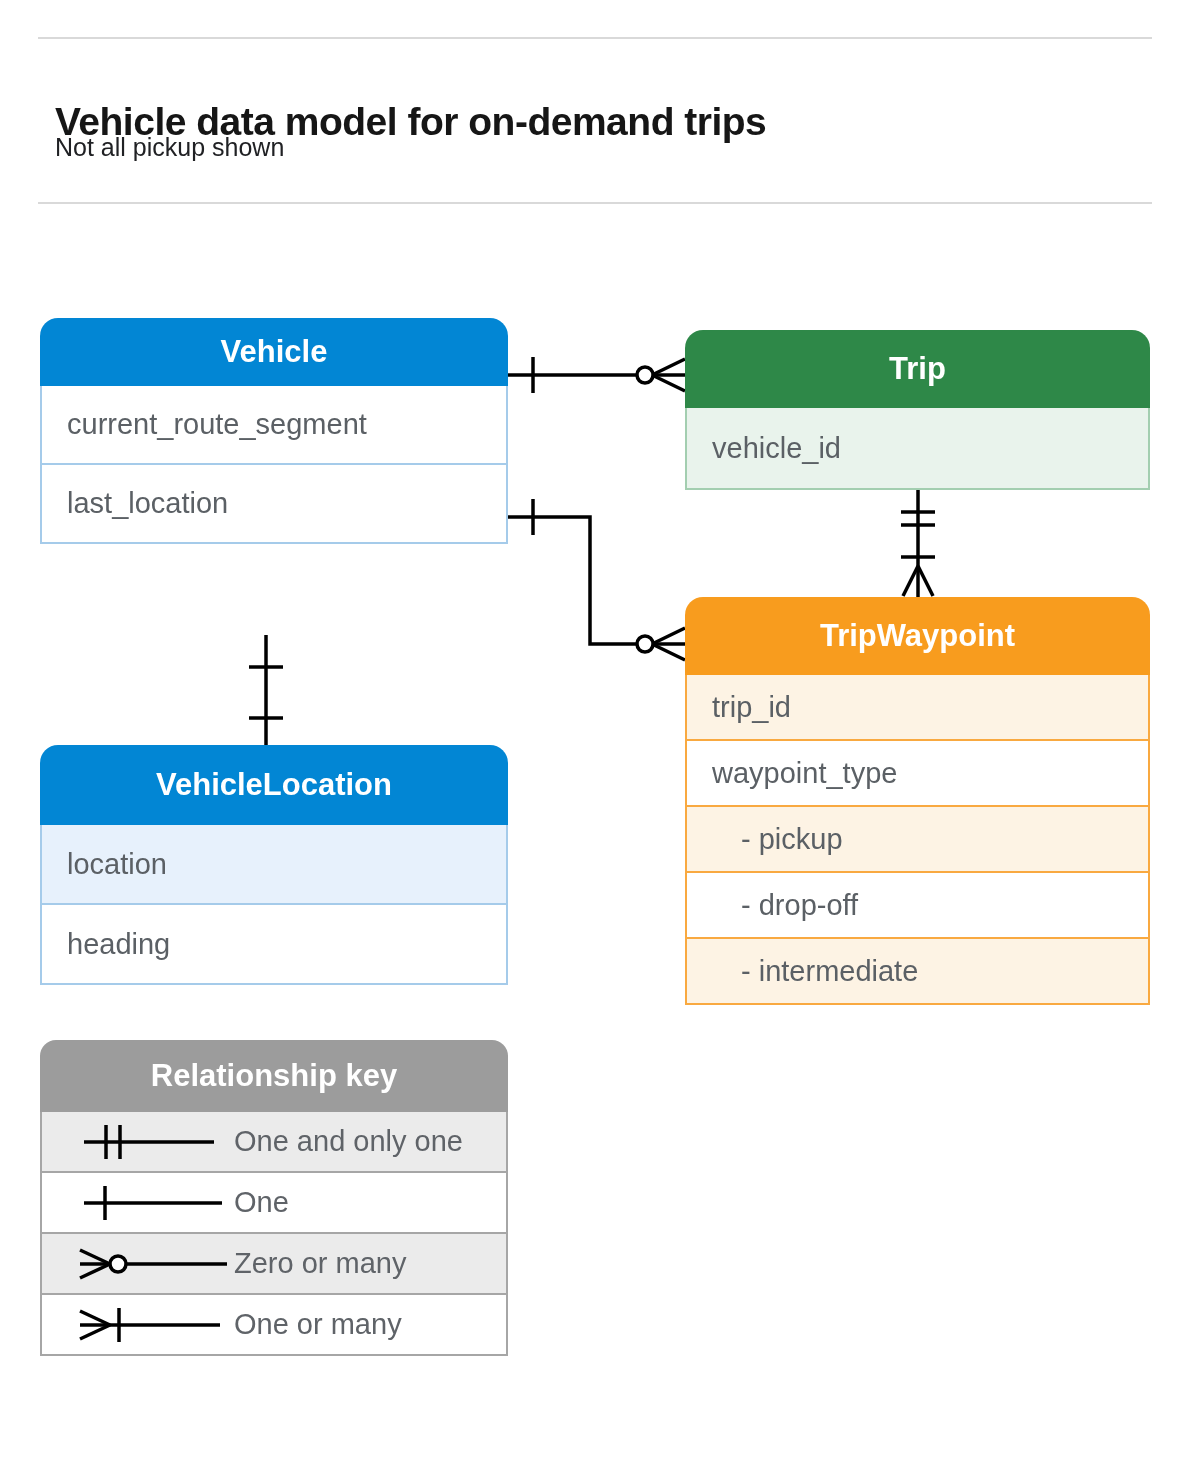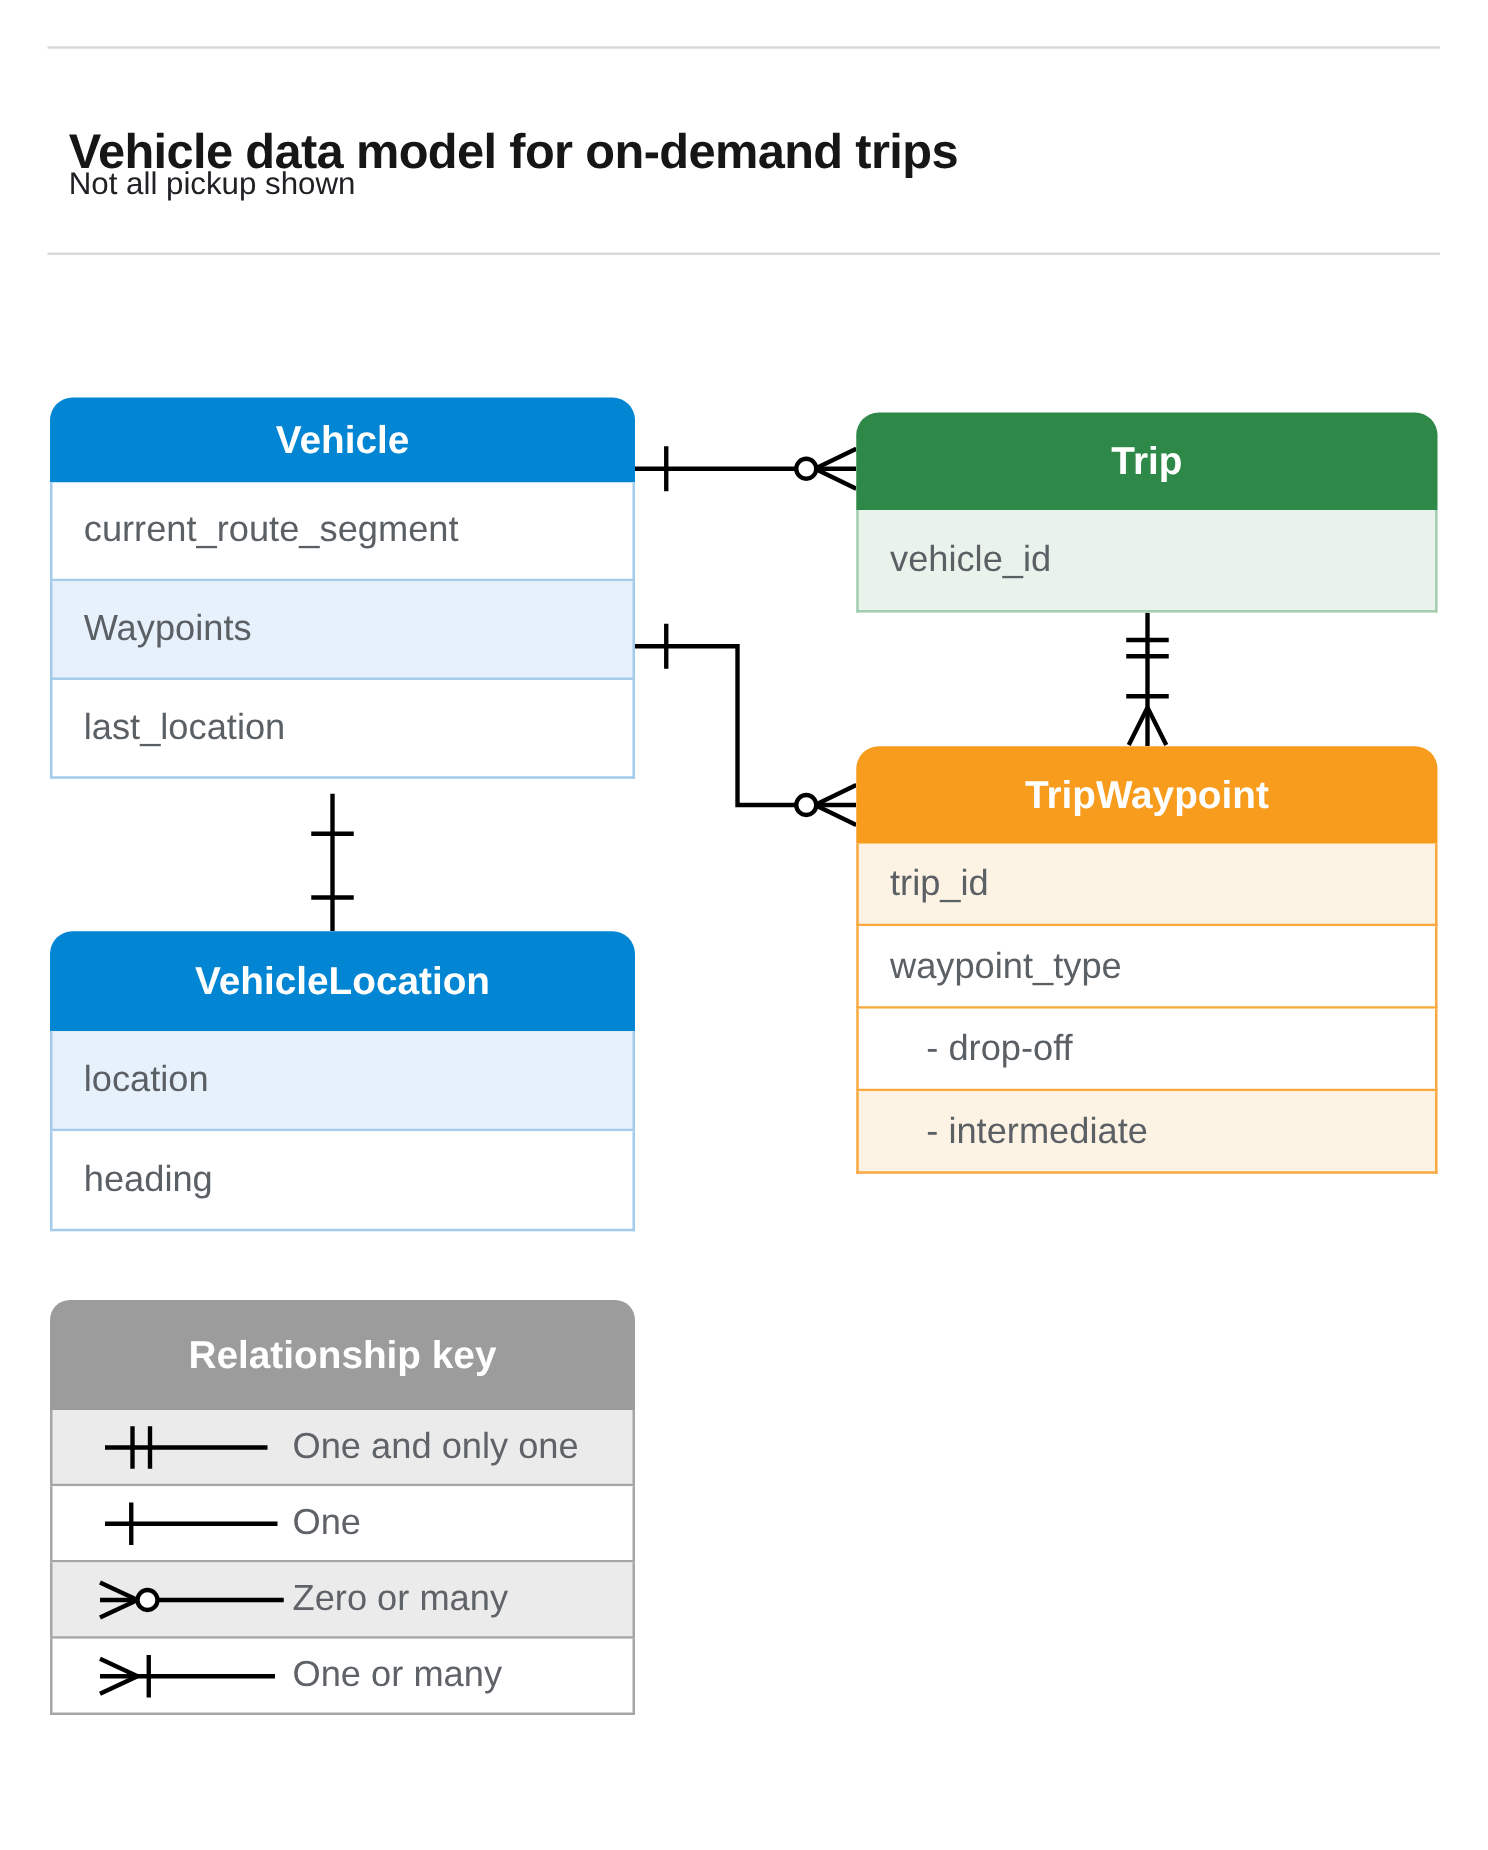--- a/index.html
+++ b/index.html
@@ -45,21 +45,21 @@
                 color:#5f6368;padding-left:0;}
   .t-gray .trow.hl{background:#ebebeb;}
   .legend-symbol{width:172px;margin-left:20px;flex:0 0 auto;}
   .legend-label{font-size:29px;color:#5f6368;}
 
   
   .vehicle .thead{height:68px;}        .vehicle .trow{height:79px;}
   .trip .thead{height:78px;}           .trip .trow{height:82px;}
   .tripwaypoint .thead{height:78px;}   .tripwaypoint .trow{height:66px;}
   .vehiclelocation .thead{height:80px;}.vehiclelocation .trow{height:80px;}
-  .legend .thead{height:88px;}         .legend .trow{height:61px;}
+  .legend .thead{height:72px;}         .legend .trow{height:61px;}
 </style>
 </head>
 <body>
 
 <div class="page">
 
   <div class="rule top"></div>
   <h1 class="page-title">Vehicle data model for on-demand trips</h1>
   <div class="page-subtitle">Not all pickup shown</div>
   <div class="rule bottom"></div>
@@ -92,23 +92,20 @@
     </g>
   </svg>
 
   <div class="table t-blue vehicle" style="left:40px;top:318px;width:468px">
     <div class="thead">
       <span>Vehicle</span>
     </div>
     <div class="trow">
       <span>current_route_segment</span>
     </div>
-    <div class="trow hl">
-      <span>Waypoints</span>
-    </div>
     <div class="trow">
       <span>last_location</span>
     </div>
   </div>
 
   <div class="table t-green trip" style="left:685px;top:330px;width:465px">
     <div class="thead">
       <span>Trip</span>
     </div>
     <div class="trow hl">
@@ -118,20 +115,23 @@
 
   <div class="table t-orange tripwaypoint" style="left:685px;top:597px;width:465px">
     <div class="thead">
       <span>TripWaypoint</span>
     </div>
     <div class="trow hl">
       <span>trip_id</span>
     </div>
     <div class="trow">
       <span>waypoint_type</span>
+    </div>
+    <div class="trow hl indent">
+      <span>- pickup</span>
     </div>
     <div class="trow indent">
       <span>- drop-off</span>
     </div>
     <div class="trow hl indent">
       <span>- intermediate</span>
     </div>
   </div>
 
   <div class="table t-blue vehiclelocation" style="left:40px;top:745px;width:468px">

